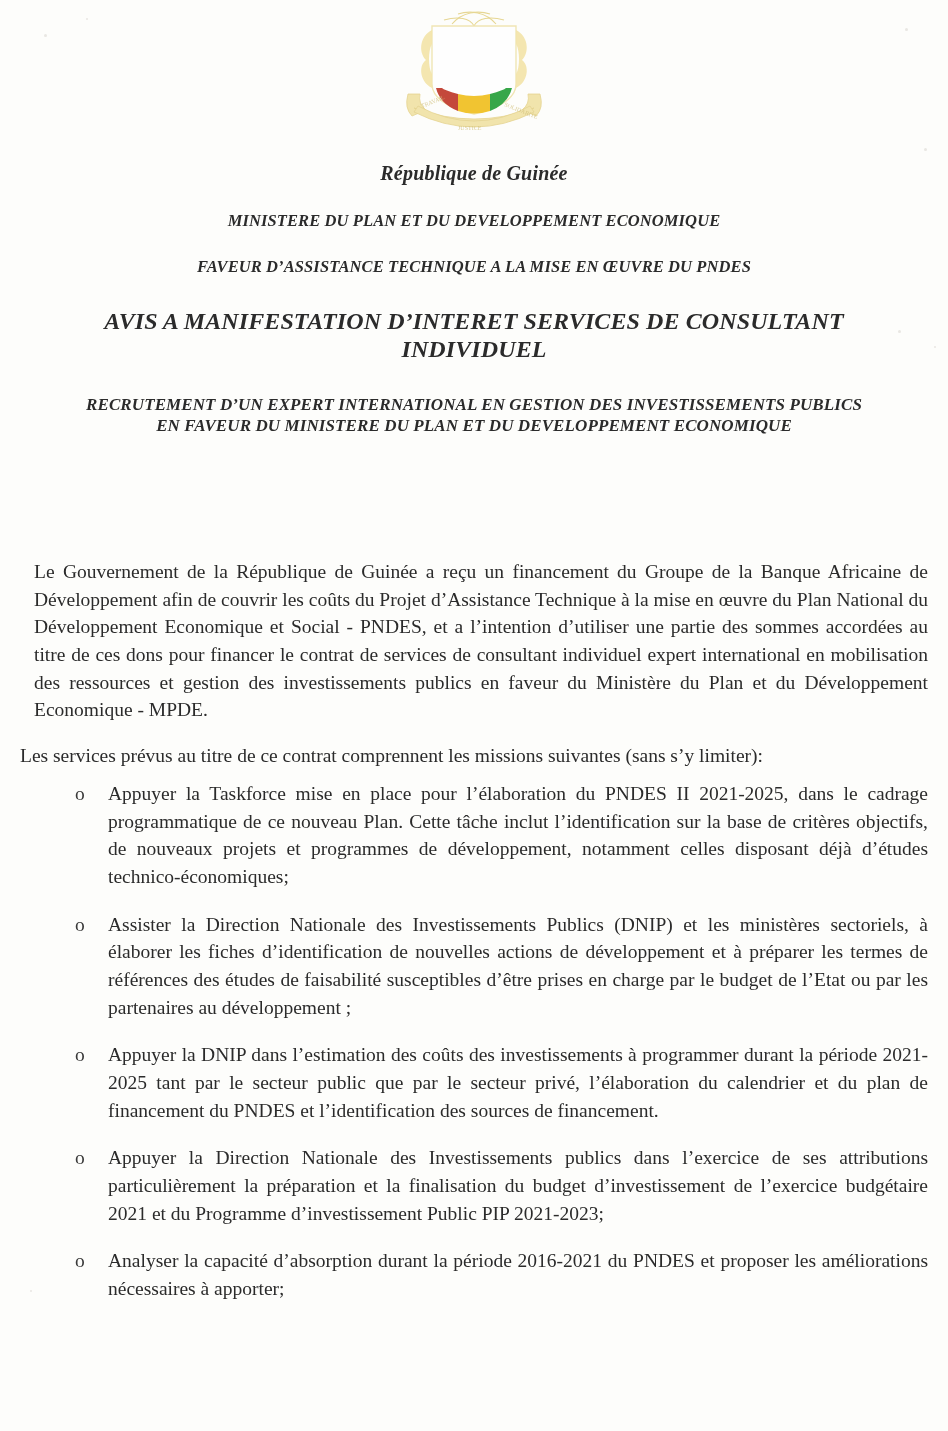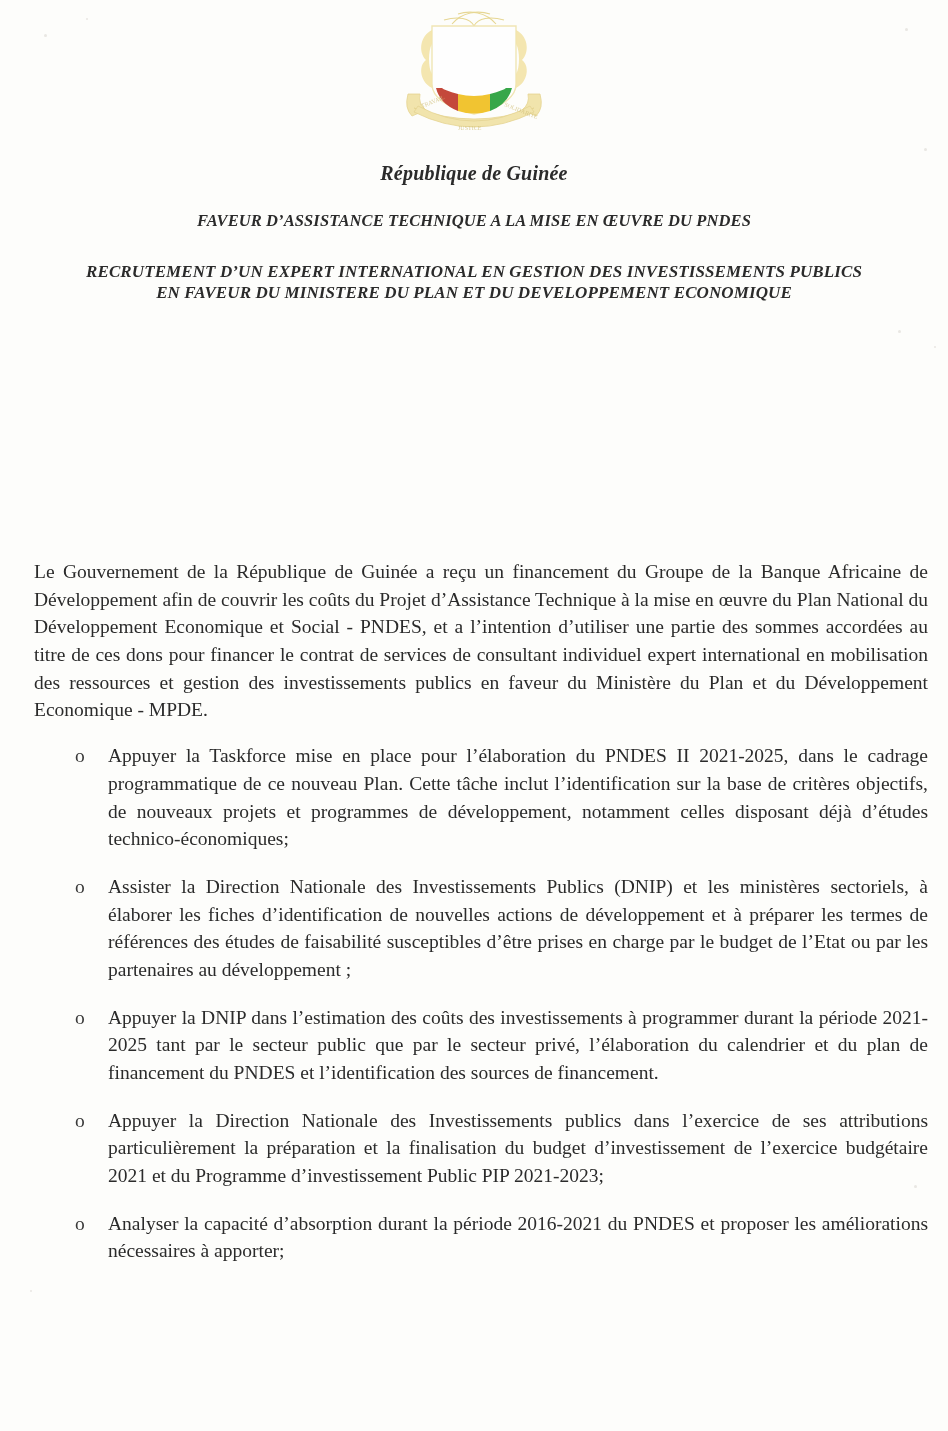--- a/index.html
+++ b/index.html
@@ -194,26 +194,29 @@
       <g fill="#cbb86a" opacity=".75" font-family="Liberation Serif, serif" font-size="6">
         <text x="48" y="100" transform="rotate(-22 48 100)">TRAVAIL</text>
         <text x="84" y="122">JUSTICE</text>
         <text x="130" y="98" transform="rotate(22 130 98)">SOLIDARITE</text>
       </g>
     </svg>
   </div>
 
   <div class="hdr-block">
     <div class="h-republique">République de Guinée</div>
+    <div class="h-line">MINISTERE DU PLAN ET DU DEVELOPPEMENT ECONOMIQUE</div>
     <div class="h-line">FAVEUR D’ASSISTANCE TECHNIQUE A LA MISE EN ŒUVRE DU PNDES</div>
+    <h1 class="h-title">AVIS A MANIFESTATION D’INTERET SERVICES DE CONSULTANT INDIVIDUEL</h1>
     <h2 class="h-subject">RECRUTEMENT D’UN EXPERT INTERNATIONAL EN GESTION DES INVESTISSEMENTS PUBLICS EN FAVEUR DU MINISTERE DU PLAN ET DU DEVELOPPEMENT ECONOMIQUE</h2>
   </div>
 
   <div class="body-block">
     <p class="para">Le Gouvernement de la République de Guinée a reçu un financement du Groupe de la Banque Africaine de Développement afin de couvrir les coûts du Projet d’Assistance Technique à la mise en œuvre du Plan National du Développement Economique et Social - PNDES, et a l’intention d’utiliser une partie des sommes accordées au titre de ces dons pour financer le contrat de services de consultant individuel expert international en mobilisation des ressources et gestion des investissements publics en faveur du Ministère du Plan et du Développement Economique - MPDE.</p>
+    <p class="lead">Les services prévus au titre de ce contrat comprennent les missions suivantes (sans s’y limiter):</p>
 
     <ul class="missions">
       <li>
         <span class="marker">o</span>
         <span>Appuyer la Taskforce mise en place pour l’élaboration du PNDES II 2021-2025, dans le cadrage programmatique de ce nouveau Plan. Cette tâche inclut l’identification sur la base de critères objectifs, de nouveaux projets et programmes de développement, notamment celles disposant déjà d’études technico-économiques;</span>
       </li>
       <li>
         <span class="marker">o</span>
         <span>Assister la Direction Nationale des Investissements Publics (DNIP) et les ministères sectoriels, à élaborer les fiches d’identification de nouvelles actions de développement et à préparer les termes de références des études de faisabilité susceptibles d’être prises en charge par le budget de l’Etat ou par les partenaires au développement ;</span>
       </li>

